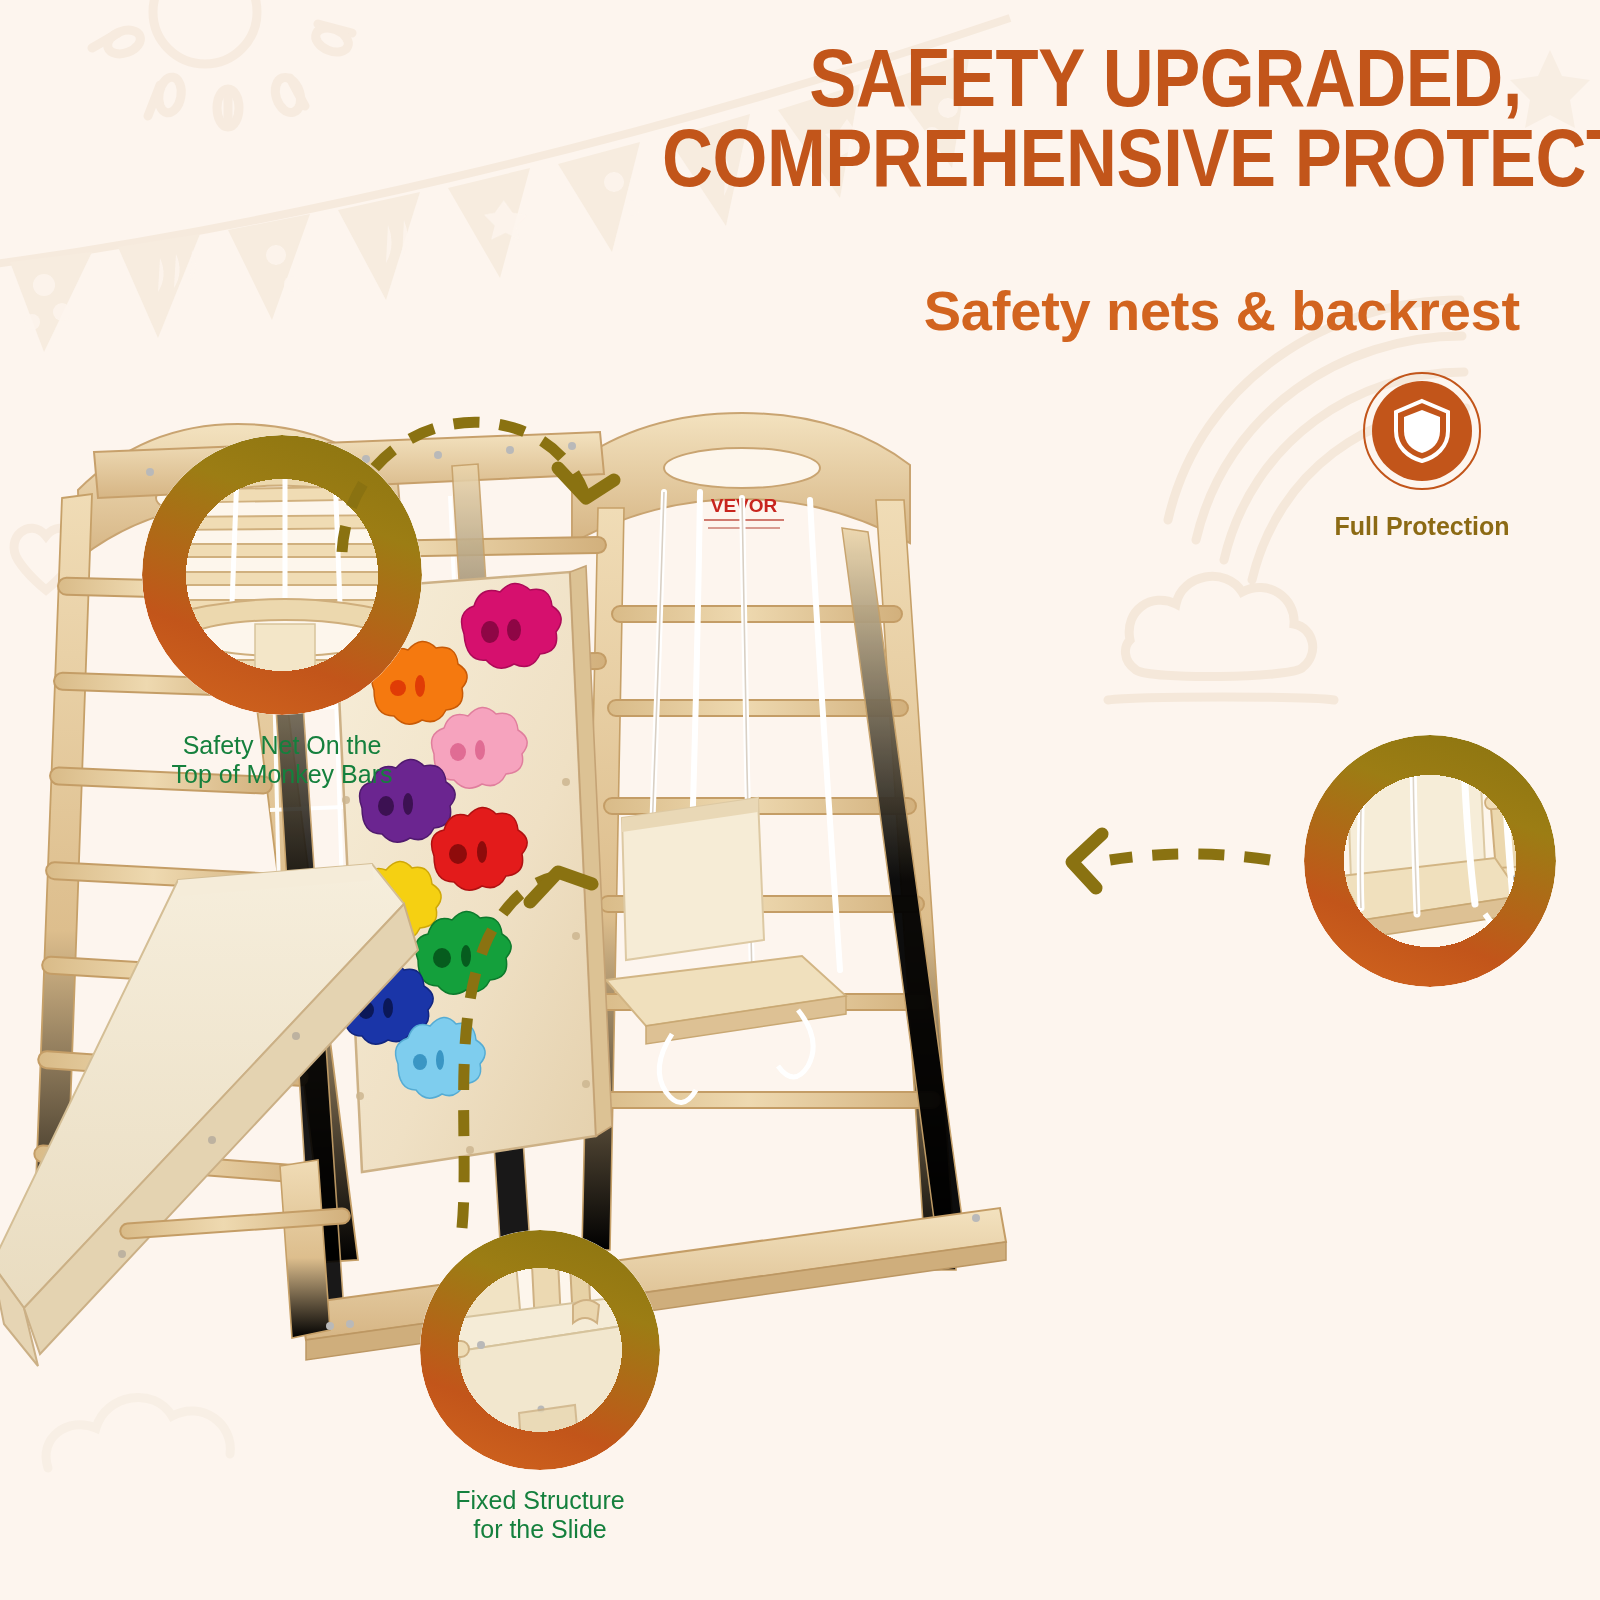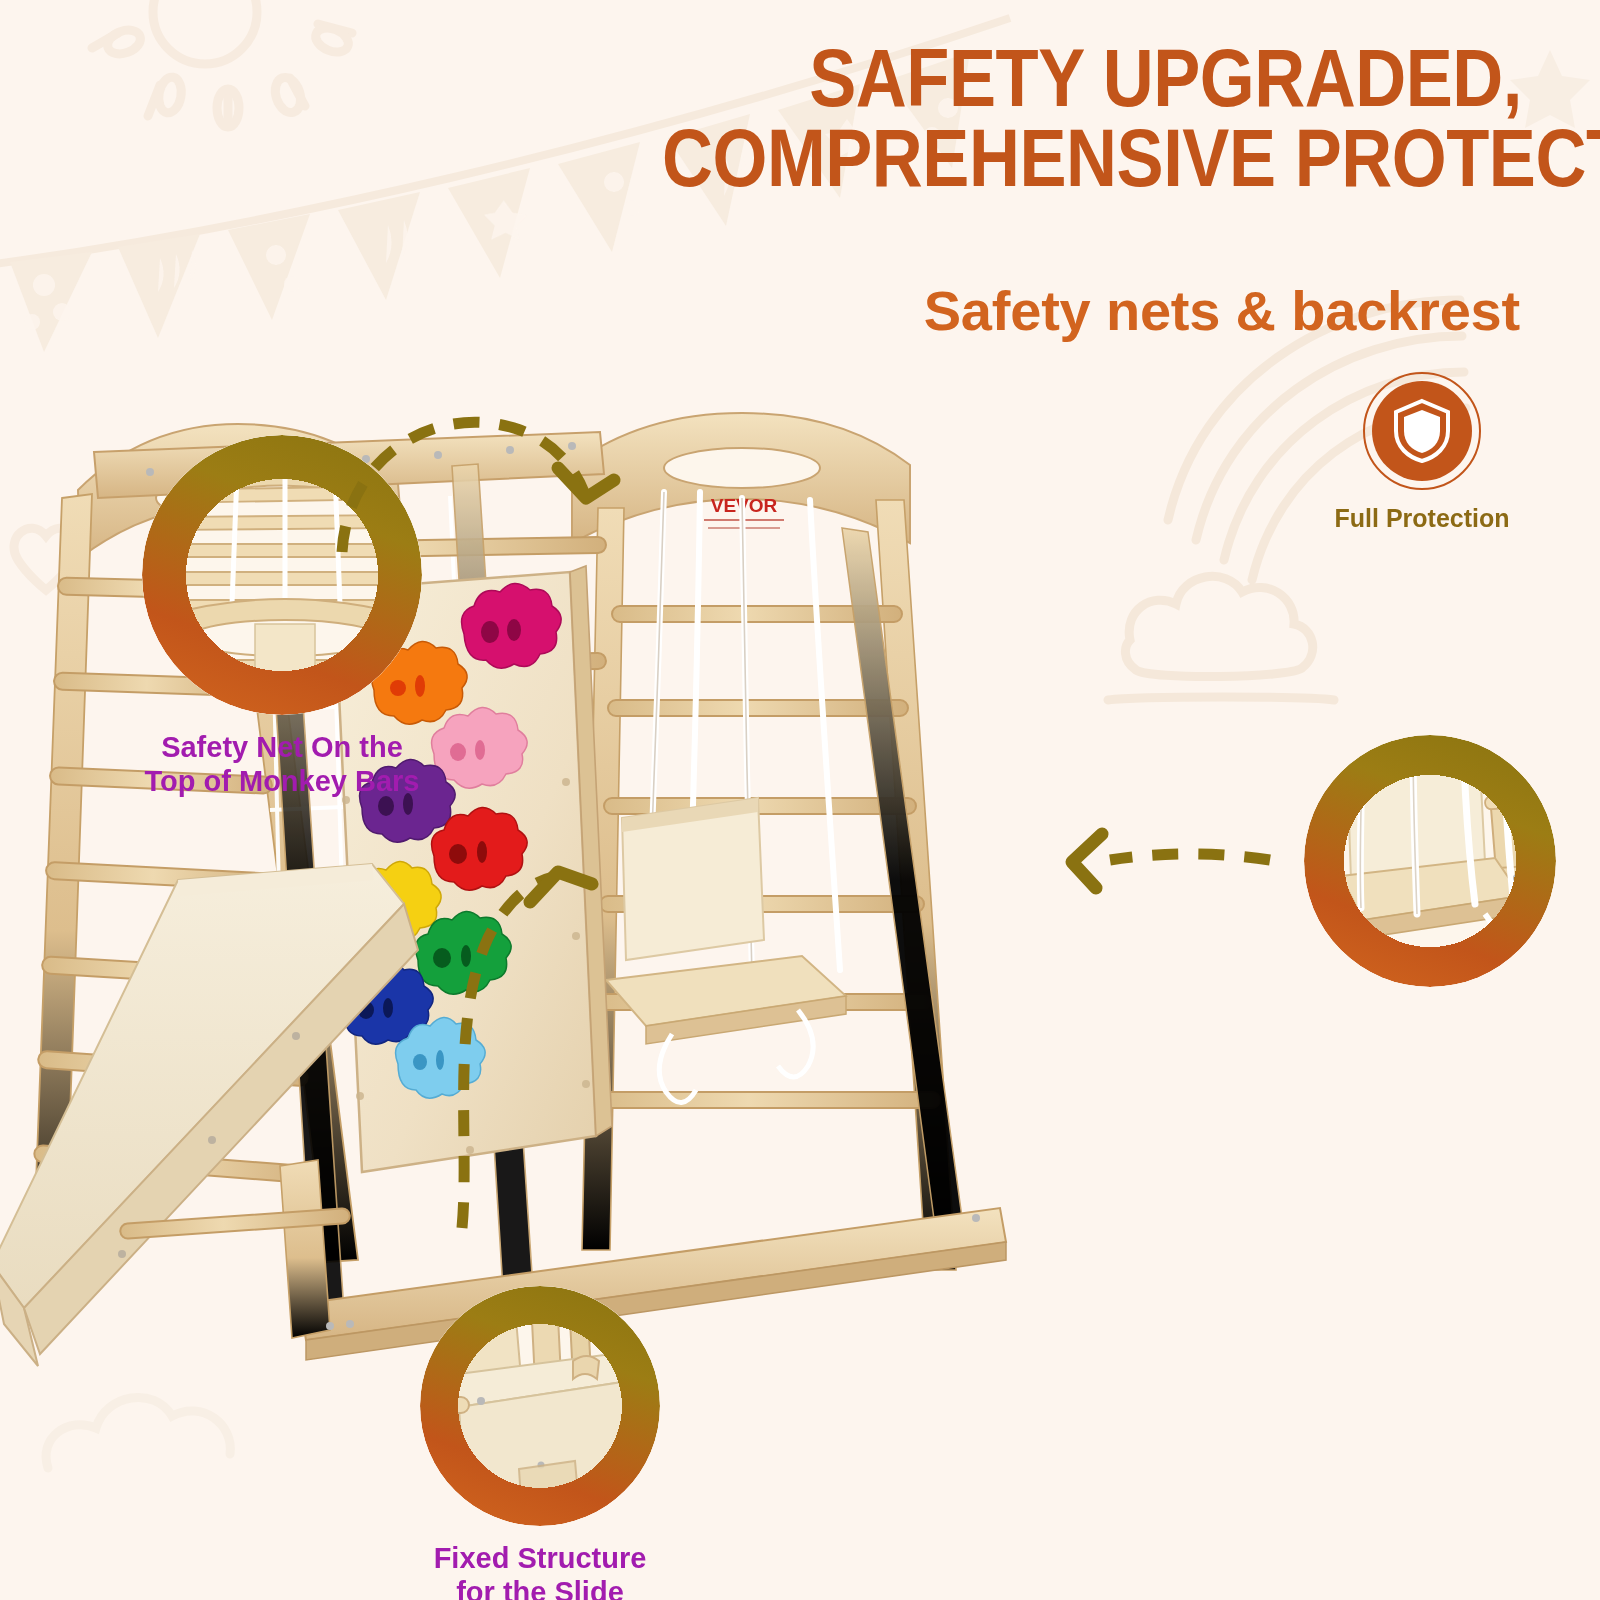--- a/index.html
+++ b/index.html
@@ -50,21 +50,21 @@
     border-radius: 50%;
     border: 2.5px solid #c2551a;
     display: flex; align-items: center; justify-content: center;
   }
   .badge-disc {
     width: 100px; height: 100px; border-radius: 50%;
     background: #c2551a;
     display: flex; align-items: center; justify-content: center;
   }
   .badge-label {
-    margin-top: 14px;
+    margin-top: 22px;
     color: #8c6a14; font-weight: bold; font-size: 25px;
     white-space: nowrap;
   }
 
   
   .callout { position: absolute; z-index: 7; text-align: center; }
   .callout-circle {
     border-radius: 50%;
     position: relative;
     overflow: hidden;
@@ -74,30 +74,30 @@
     position: absolute; inset: 0; border-radius: 50%;
     padding: 3px;
     background: linear-gradient(200deg, #8a7410 0%, #9c7d14 30%, #c2551a 72%, #d2661f 100%);
     -webkit-mask: radial-gradient(circle, transparent calc(50% - 3px), #000 calc(50% - 3px));
             mask: radial-gradient(circle, transparent calc(50% - 3px), #000 calc(50% - 3px));
     z-index: 4; pointer-events: none;
   }
   .callout-inner { position: absolute; inset: 3px; border-radius: 50%; overflow: hidden; }
   .callout-label {
     margin-top: 16px;
-    color: #a21caf;
-    font-weight: bold;
-    font-size: 29px;
+    color: #15803d;
+    font-weight: normal;
+    font-size: 25px;
     line-height: 1.17;
     white-space: pre-line;
   }
 
   #callout-net   { left: 92px;  top: 435px;  width: 380px; }
   #callout-net   .callout-circle { width: 280px; height: 280px; margin: 0 auto; }
-  #callout-slide { left: 370px; top: 1286px; width: 340px; }
+  #callout-slide { left: 370px; top: 1230px; width: 340px; }
   #callout-slide .callout-circle { width: 240px; height: 240px; margin: 0 auto; }
   #callout-back  { left: 1272px; top: 735px; width: 316px; }
   #callout-back  .callout-circle { width: 252px; height: 252px; margin: 0 auto; }
 
   
   #product { position: absolute; left: 0; top: 380px; width: 1320px; height: 1000px; z-index: 3; }
 
   
   #arrows { position: absolute; inset: 0; z-index: 8; pointer-events: none; }
 </style>

